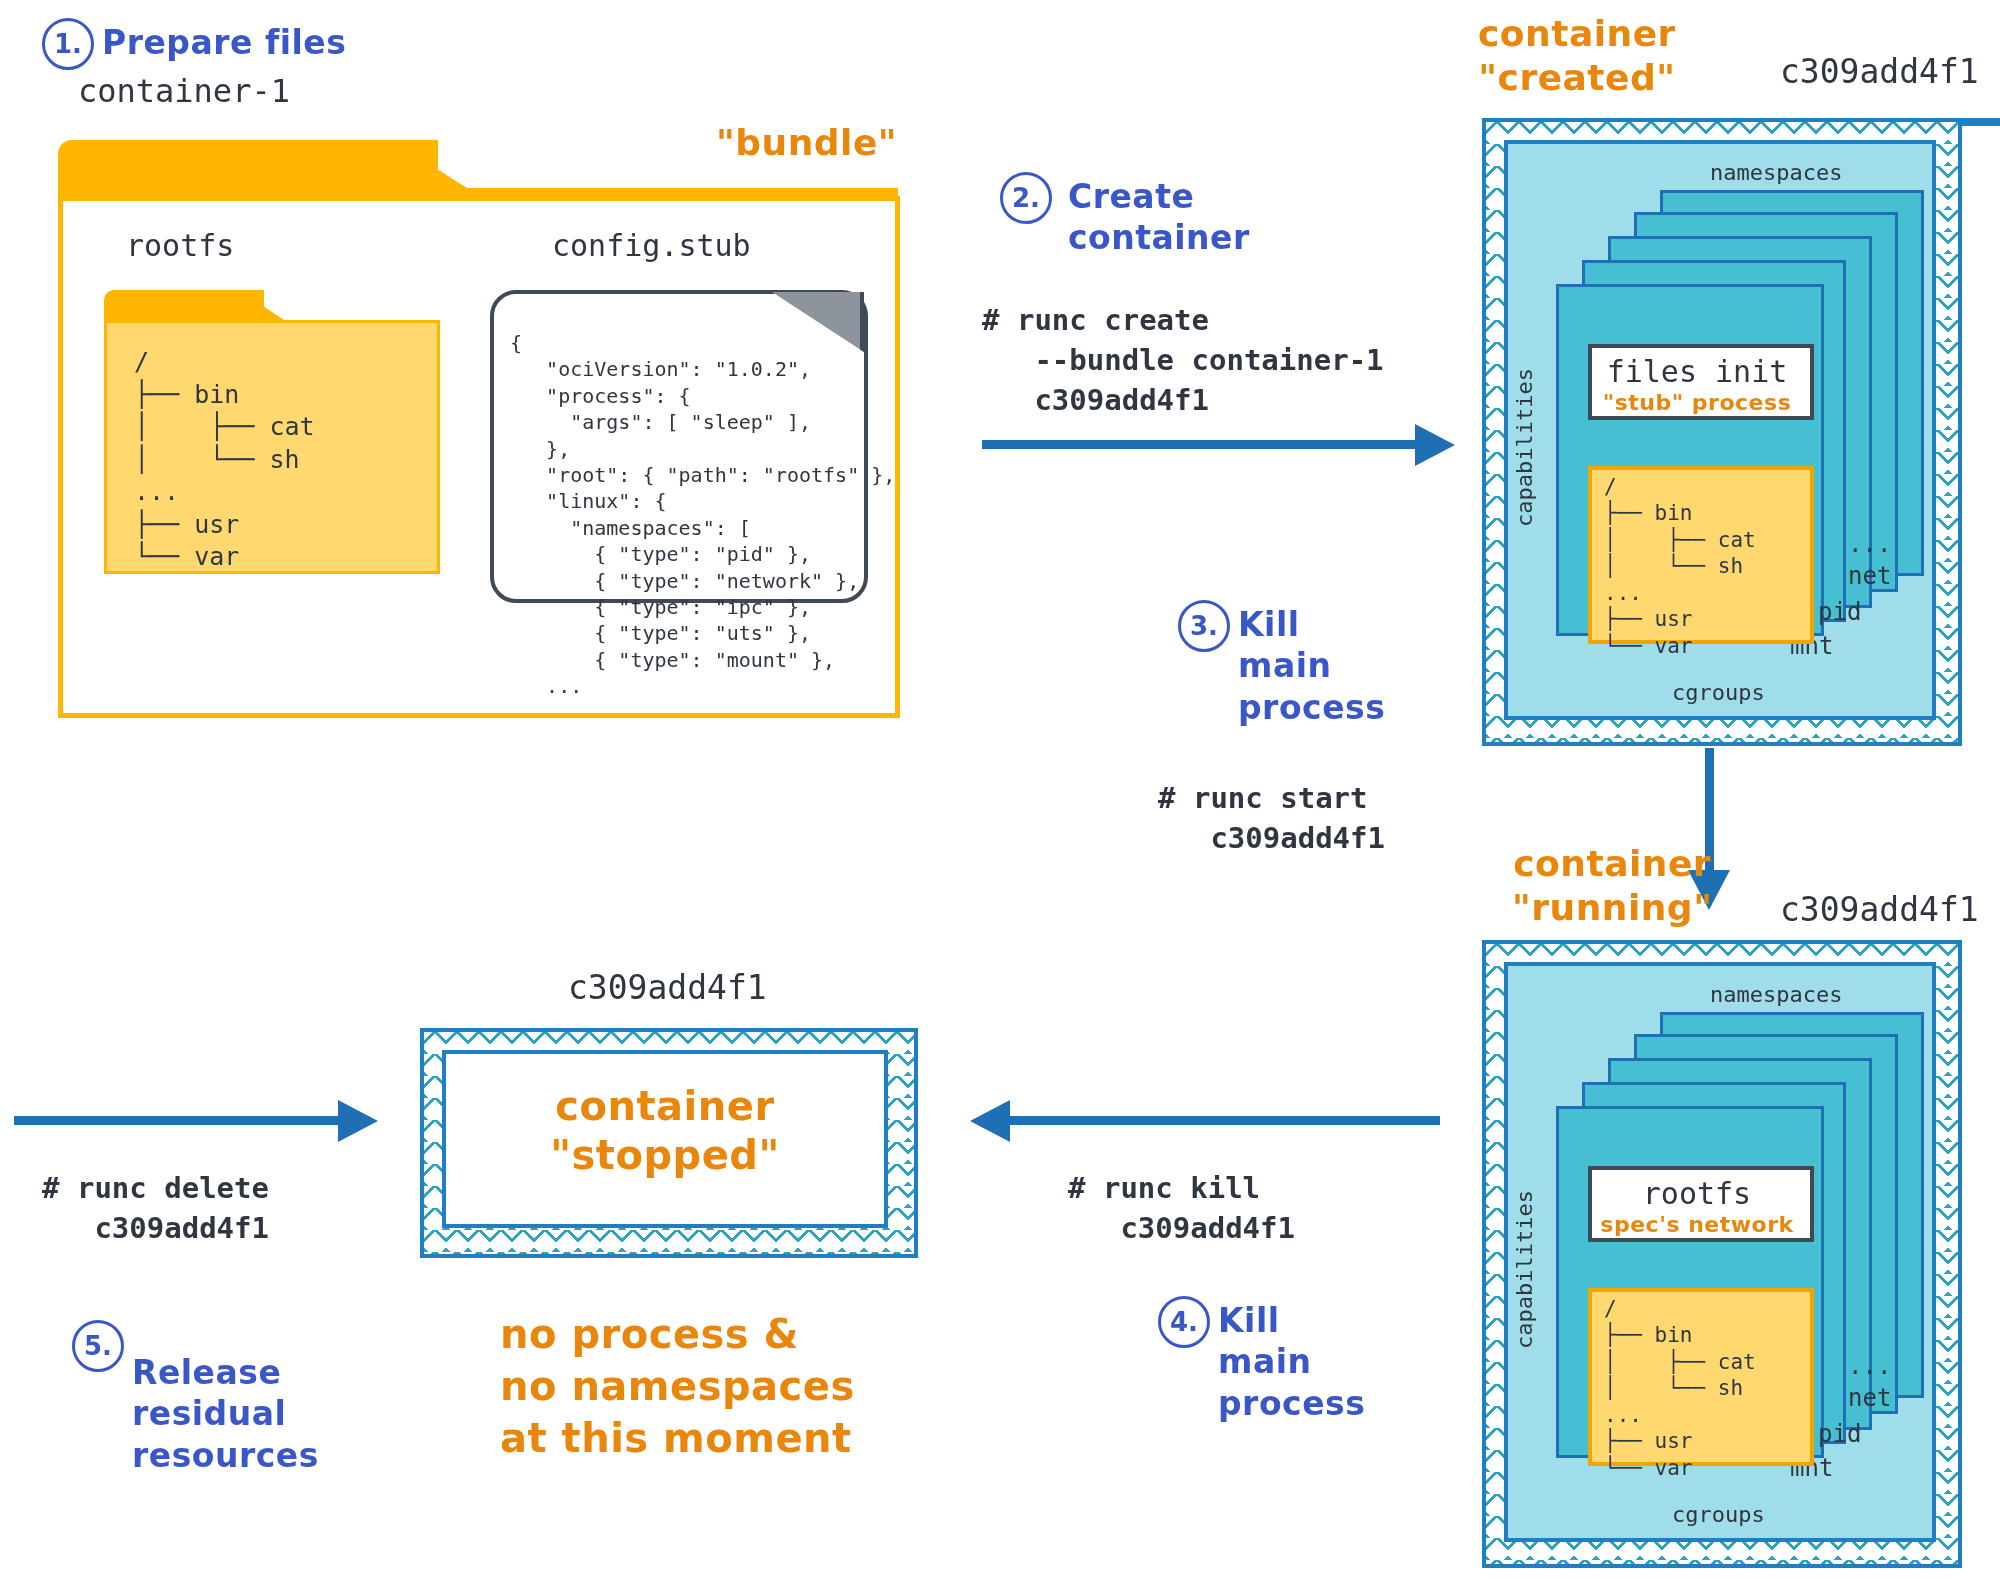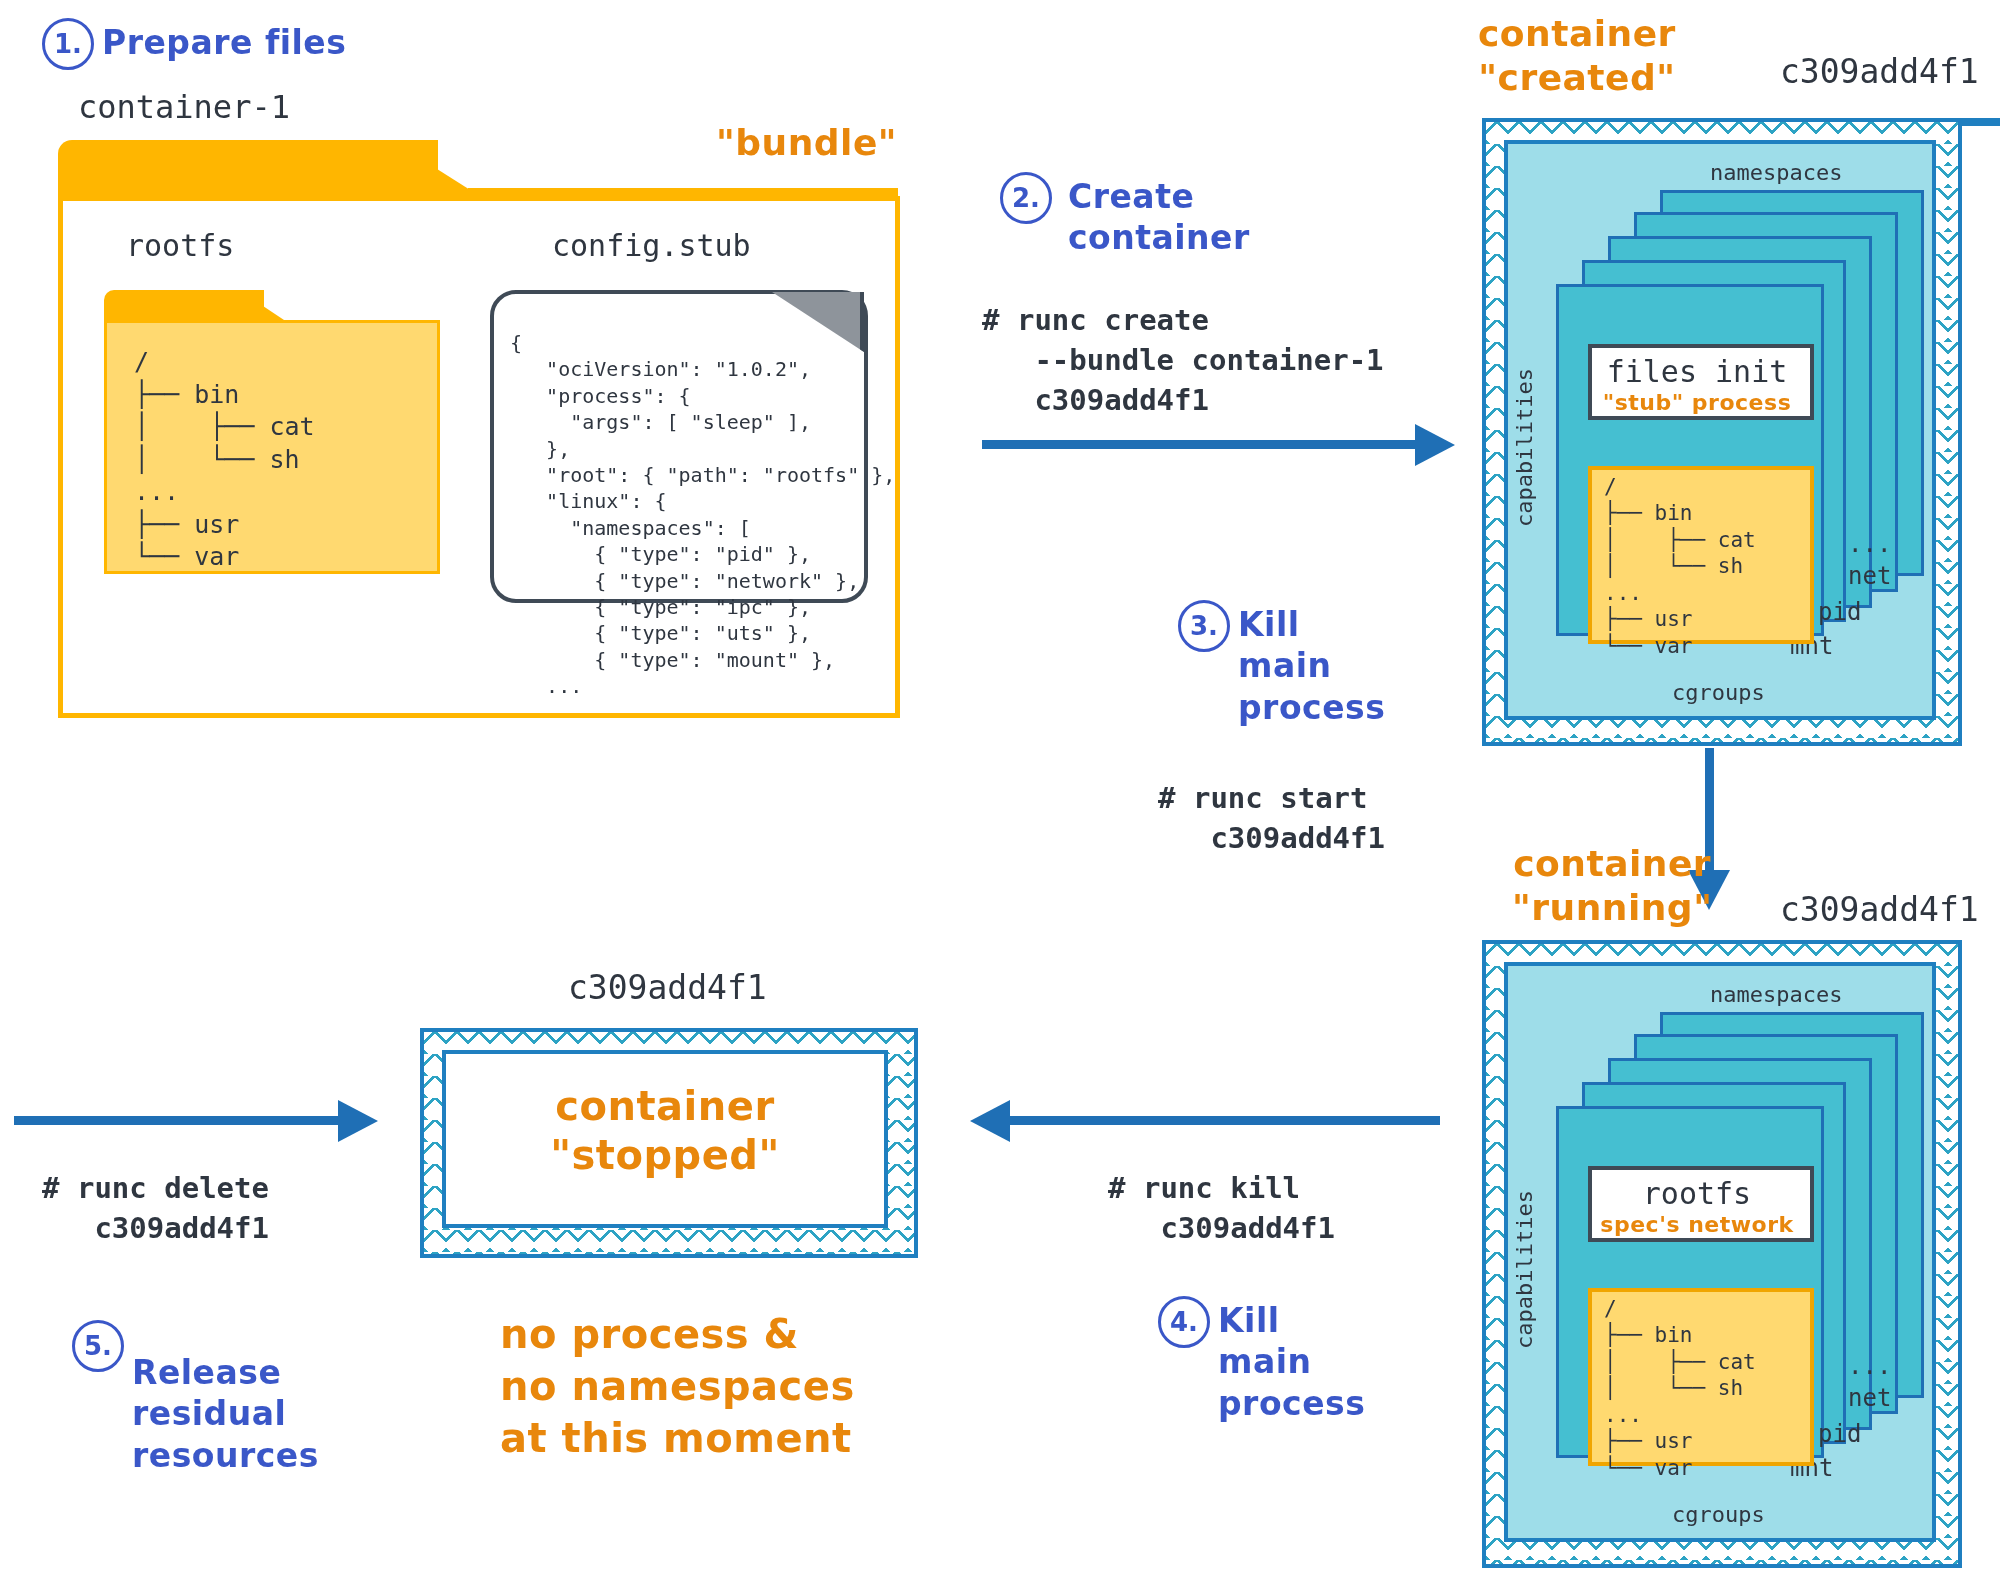--- a/index.html
+++ b/index.html
@@ -51,21 +51,21 @@
   .arrow-head{position:absolute;width:0;height:0;}
 </style>
 </head>
 <body>
 
 <div class="abs step" style="left:42px;top:18px;">
   <div class="step-num">1.</div>
   <div class="step-txt" style="padding-top:4px;">Prepare files</div>
 </div>
 
-<div class="abs mono" style="left:78px;top:88px;font-size:32px;">container-1</div>
+<div class="abs mono" style="left:78px;top:72px;font-size:32px;">container-1</div>
 
 <div class="abs hand-orange" style="left:716px;top:122px;font-size:36px;">"bundle"</div>
 
 <div class="folder-outer" style="left:58px;top:140px;width:840px;height:575px;">
 
   <div class="folder-tab" style="left:0;top:0;width:380px;height:60px;border-radius:14px 0 0 0;"></div>
   <div class="folder-tab" style="left:368px;top:22px;width:60px;height:38px;
        clip-path:polygon(0 0,100% 100%,0 100%);"></div>
   <div class="folder-tab" style="left:410px;top:48px;width:430px;height:14px;"></div>
 
@@ -196,21 +196,21 @@
 
 <div class="rootbox" style="left:1588px;top:1288px;width:218px;height:170px;"></div>
 <div class="abs tree" style="left:1604px;top:1296px;font-size:21px;line-height:1.26;">/
 ├── bin
 │    ├── cat
 │    └── sh
 ...
 ├── usr
 └── var</div>
 
-<div class="abs mono" style="left:1068px;top:1168px;font-size:29px;line-height:1.38;white-space:pre;font-weight:bold;margin-left:40px;"># runc kill
+<div class="abs mono" style="left:1068px;top:1168px;font-size:29px;line-height:1.38;white-space:pre;font-weight:bold;"># runc kill
    c309add4f1</div>
 
 <div class="abs step" style="left:1158px;top:1296px;">
   <div class="step-num">4.</div>
   <div class="step-txt" style="padding-top:4px;white-space:pre;">Kill
 main
 process</div>
 </div>
 
 <div class="arrow-line" style="left:1010px;top:1116px;width:430px;height:9px;"></div>

